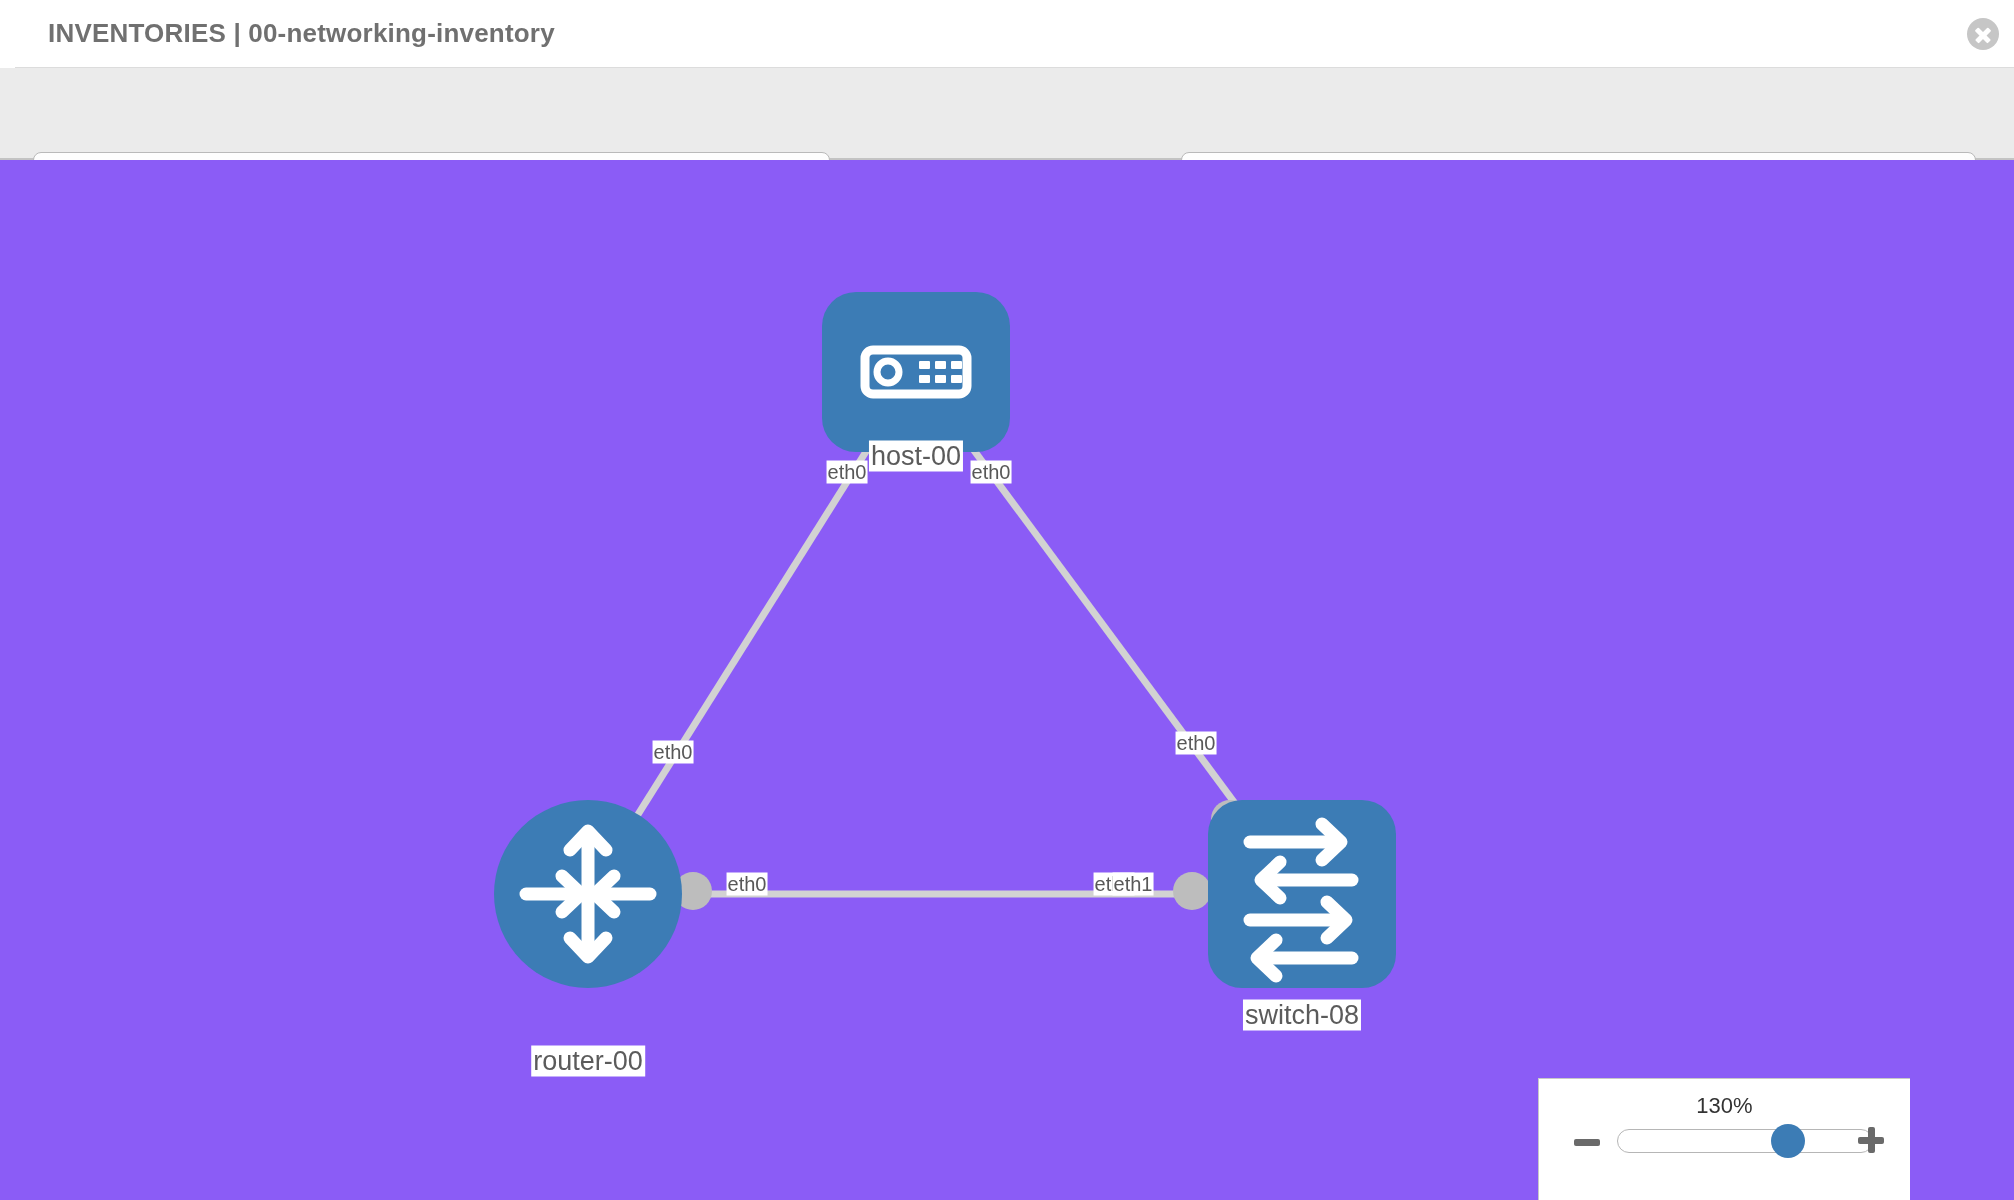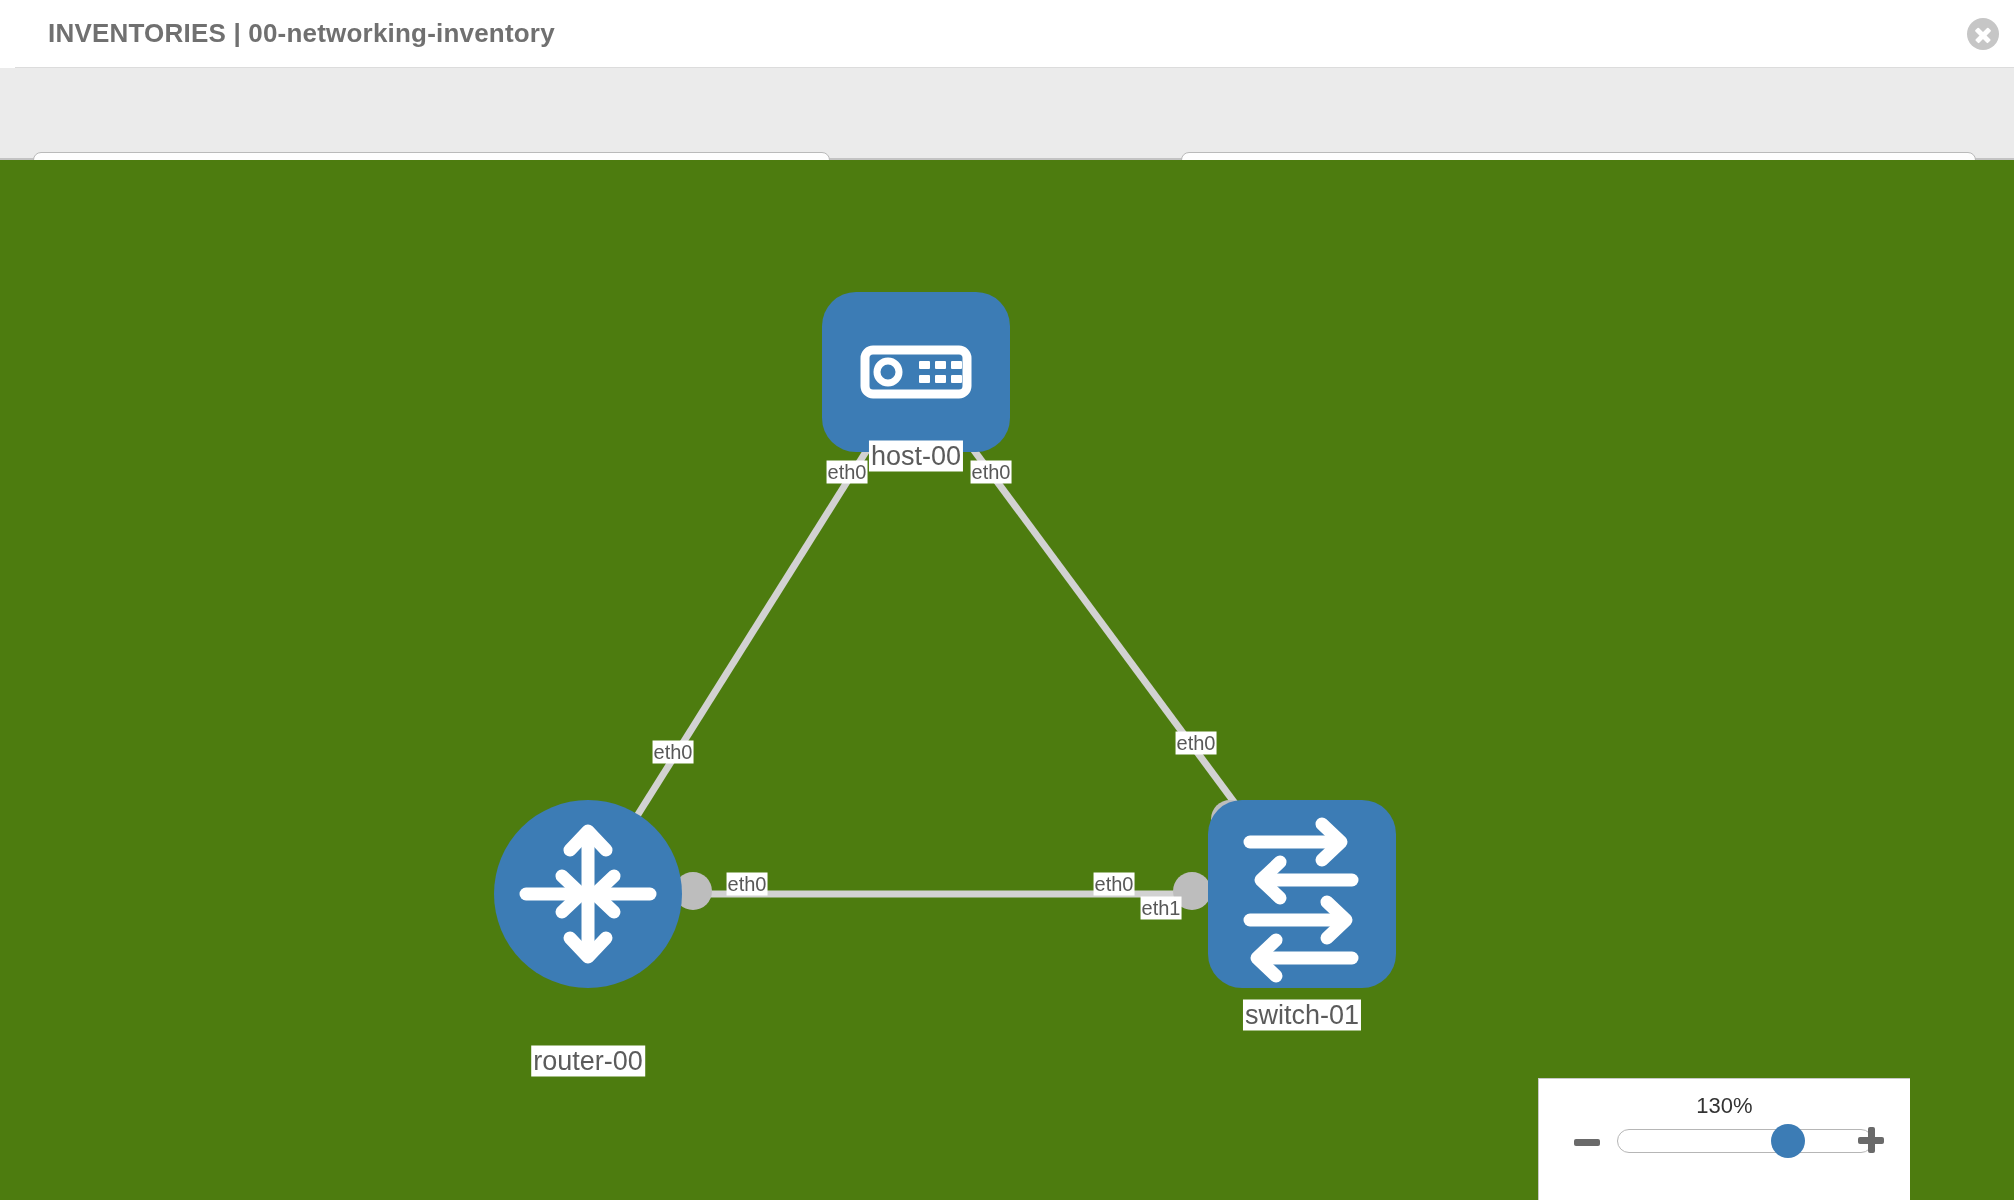--- a/index.html
+++ b/index.html
@@ -107,21 +107,21 @@
   }
   #wrench-icon { left: 1042px; }
   #key-icon    { left: 1110px; }
 
   
   .canvas {
     position: absolute;
     left: 0; top: 160px;
     width: 2014px;
     height: 1040px;
-    background: #4d7c0f;
+    background: #8b5cf6;
     overflow: hidden;
   }
   .topology-svg {
     position: absolute;
     left: 0; top: 0;
     width: 2014px;
     height: 1040px;
   }
 
   
@@ -326,29 +326,29 @@
 
         <line x1="1352" y1="798" x2="1258" y2="798"></line>
         <polyline points="1276,780 1257,798 1276,816"></polyline>
       </g>
     </g>
 
   </svg>
 
   <div class="node-label" style="left:916px; top:296px;">host-00</div>
   <div class="node-label" style="left:588px; top:901px;">router-00</div>
-  <div class="node-label" style="left:1302px; top:855px;">switch-01</div>
+  <div class="node-label" style="left:1302px; top:855px;">switch-08</div>
 
   <div class="port-label" style="left:847px; top:312px;">eth0</div>
   <div class="port-label" style="left:991px; top:312px;">eth0</div>
   <div class="port-label" style="left:673px; top:592px;">eth0</div>
   <div class="port-label" style="left:1196px; top:583px;">eth0</div>
   <div class="port-label" style="left:747px; top:724px;">eth0</div>
   <div class="port-label" style="left:1114px; top:724px;">eth0</div>
-  <div class="port-label" style="left:1133px; top:748px;margin-left:28px;">eth1</div>
+  <div class="port-label" style="left:1133px; top:724px;">eth1</div>
 
 </div>
 
 <div class="zoom-panel">
   <div class="zoom-value">130%</div>
   <div class="zoom-minus"></div>
   <div class="zoom-track">
     <div class="zoom-thumb" id="zoom-thumb" style="left: 67%;"></div>
   </div>
   <div class="zoom-plus"></div>

